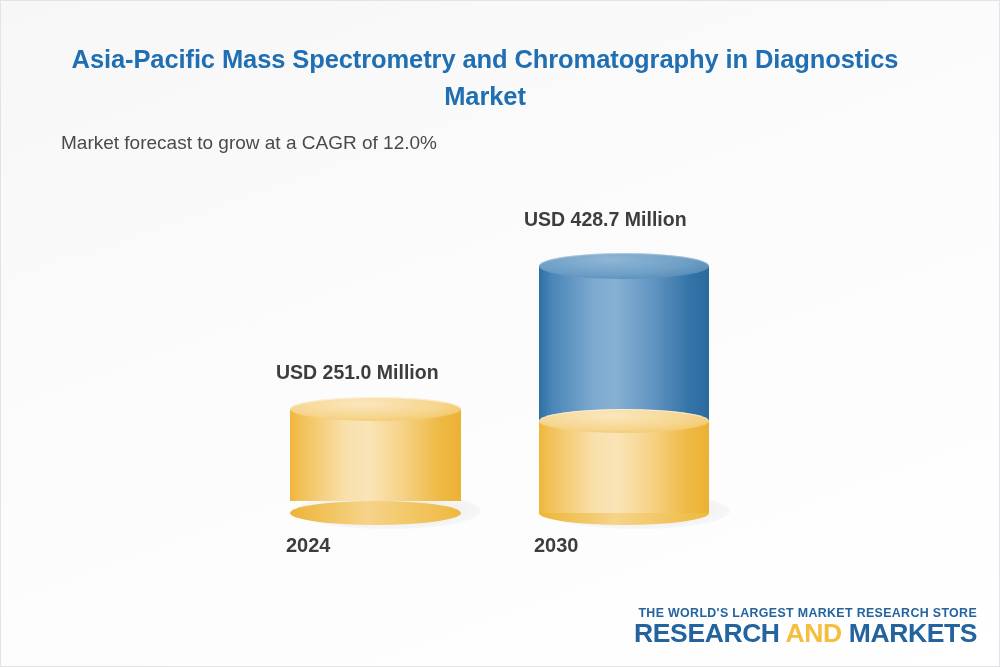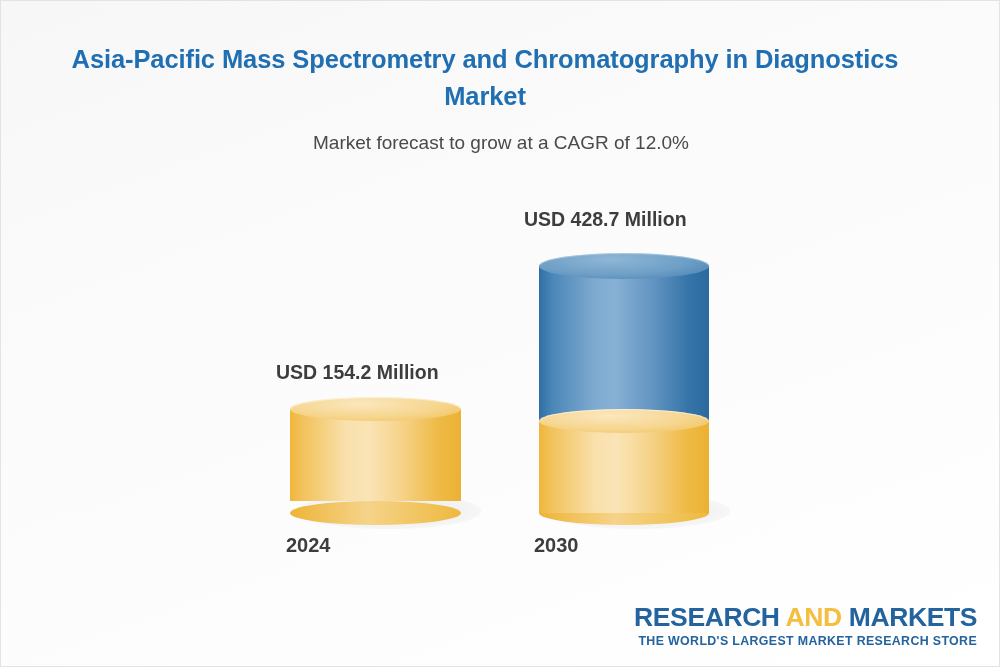--- a/index.html
+++ b/index.html
@@ -22,21 +22,20 @@
   
   #title {
     position:absolute; left:34px; top:40px; width:900px;
     text-align:center;
     font-size:25.5px; font-weight:bold; line-height:1.44;
     color:#1F6FB2;
     letter-spacing:-0.1px;
   }
   #subtitle {
     position:absolute; left:60px; top:131px; width:880px;
-    text-align:center;
     font-size:19px; font-weight:normal;
     color:#4a4a4a;
   }
 
   
   #plot { position:absolute; left:0; top:0; width:1000px; height:667px; }
 
   .bar-group { position:absolute; }
 
   .value-label {
@@ -140,21 +139,21 @@
 
 <div id="canvas">
 
   <div id="title">Asia-Pacific Mass Spectrometry and Chromatography in Diagnostics Market</div>
   <div id="subtitle">Market forecast to grow at a CAGR of 12.0%</div>
 
   <div id="plot">
 
     <div class="bar-group">
 
-      <div class="value-label" style="left:275px; top:360px; width:200px;">USD 154.2 Million</div>
+      <div class="value-label" style="left:275px; top:360px; width:200px;">USD 251.0 Million</div>
 
       <div class="base-shadow" style="left:295px; top:492px; width:185px; height:36px;"></div>
 
       <div class="cyl" style="left:289px; top:396px; width:171px; height:116px;">
 
         <div class="cyl-bottom gold-bottom" style="bottom:-12px; height:24px;"></div>
 
         <div class="cyl-body gold-body" style="top:12px; height:92px;"></div>
 
         <div class="cyl-top gold-top" style="top:0px; height:24px;"></div>
@@ -182,17 +181,17 @@
         <div class="cyl-top blue-top" style="top:0px; height:26px;"></div>
       </div>
 
       <div class="cat-label" style="left:533px; top:533px; width:180px;">2030</div>
     </div>
 
   </div>
 
 
   <div id="logo">
+    <div id="logo-tag">THE WORLD'S LARGEST MARKET RESEARCH STORE</div>
     <div id="logo-main"><span>RESEARCH</span><span class="and"> AND </span><span>MARKETS</span></div>
-    <div id="logo-tag">THE WORLD'S LARGEST MARKET RESEARCH STORE</div>
   </div>
 
 </div>
 
 </body></html>

